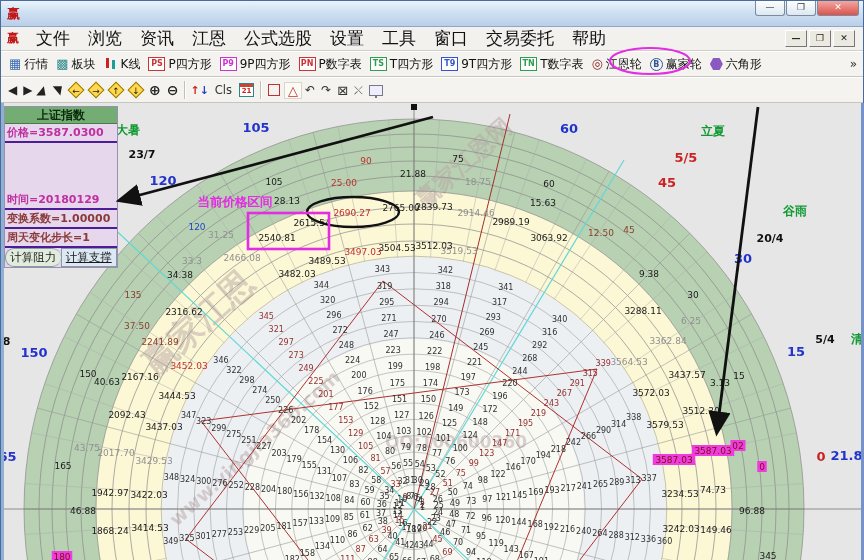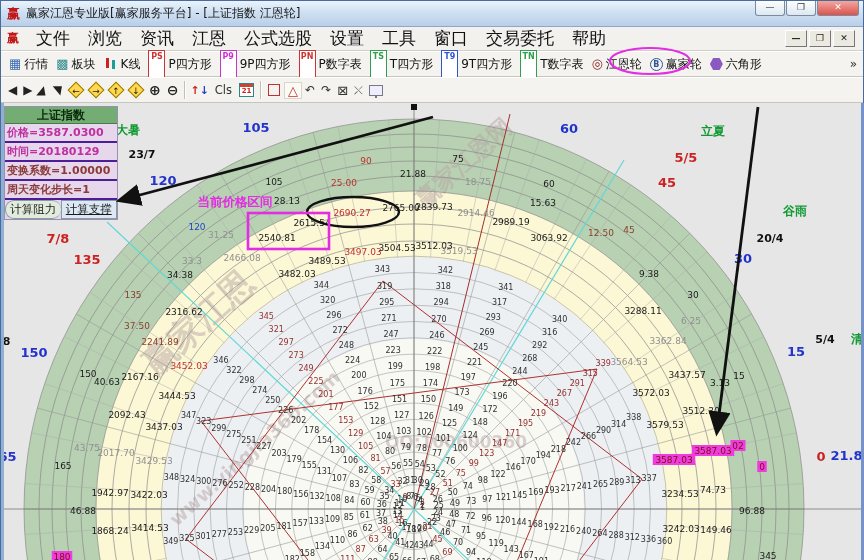--- a/index.html
+++ b/index.html
@@ -18,21 +18,21 @@
   #menubar { position:relative; height:24px; background:#f2f1ee; border-bottom:1px solid #d0cfc8; display:flex; align-items:center; padding-left:6px; }
   #menubar .logo { color:#c01818; font-weight:bold; font-size:12px; margin-right:8px; }
   .menu-item { font-size:17px; color:#111; padding:3px 9px; }
   #mdi-controls { position:absolute; right:8px; top:3px; display:flex; gap:2px; }
   #mdi-controls .mbtn { width:22px; height:17px; background:#ece9e0; border:1px solid; border-color:#fff #777 #777 #fff; font-size:9px; line-height:15px; text-align:center; color:#222; font-weight:bold; }
 
   
   .toolbar { height:26px; background:#f4f3f0; border-top:1px solid #fff; border-bottom:1px solid #c6c5c0; display:flex; align-items:center; padding-left:4px; position:relative; }
   .tb-item { display:inline-flex; align-items:center; gap:3px; padding:2px 4px; font-size:12px; color:#111; white-space:nowrap; }
   .sep { width:1px; height:18px; background:#c0bfb8; margin:0 3px; box-shadow:1px 0 0 #fff; }
-  .box-letters { display:inline-block; width:17px; height:28px; border:1px solid; font-size:8px; font-weight:bold; line-height:12px; text-align:center; background:#fff; }
+  .box-letters { display:inline-block; width:17px; height:14px; border:1px solid; font-size:8px; font-weight:bold; line-height:12px; text-align:center; background:#fff; }
   .glyph-icon { font-size:13px; line-height:14px; }
   .icon-kline { position:relative; width:14px; height:14px; display:inline-block; }
   .icon-kline::before { content:""; position:absolute; left:2px; top:1px; width:3px; height:10px; background:#cc2222; }
   .icon-kline::after { content:""; position:absolute; left:8px; top:3px; width:3px; height:9px; background:#1a9e9e; }
   .icon-round { display:inline-block; width:13px; height:13px; border:1.5px solid #335599; border-radius:50%; font-size:8px; line-height:11px; text-align:center; color:#335599; font-weight:bold; }
   .icon-hex { display:inline-block; width:13px; height:12px; background:#8a5ac0; clip-path:polygon(25% 0,75% 0,100% 50%,75% 100%,25% 100%,0 50%); }
   .overflow { margin-left:auto; margin-right:6px; font-size:12px; color:#333; }
 
   .nav-tri { font-size:12px; color:#222; padding:0 3px; }
   .skew-up { display:inline-block; transform:skewX(-18deg); }
@@ -71,21 +71,20 @@
 
   #anno-svg { position:absolute; left:0; top:0; z-index:60; pointer-events:none; }
 </style>
 </head>
 <body>
 
 <div id="app">
 
   <div id="titlebar">
     <span class="logo">赢</span>
-    <span class="title">赢家江恩专业版[赢家服务平台] - [上证指数 江恩轮]</span>
     <div id="win-controls">
       <div class="wbtn">—</div>
       <div class="wbtn">❐</div>
       <div class="wbtn close">✕</div>
     </div>
   </div>
 
   <div id="menubar">
     <span class="logo">赢</span>
     <div id="menu-items"><span class="menu-item">文件</span><span class="menu-item">浏览</span><span class="menu-item">资讯</span><span class="menu-item">江恩</span><span class="menu-item">公式选股</span><span class="menu-item">设置</span><span class="menu-item">工具</span><span class="menu-item">窗口</span><span class="menu-item">交易委托</span><span class="menu-item">帮助</span></div>
@@ -757,21 +756,21 @@
         <text x="673" y="462.24" font-size="9" text-anchor="middle" fill="#7a1010">3587.03</text>
         <text x="679" y="496.24" font-size="9" text-anchor="middle" fill="#1a1a1a">3234.53</text>
         <text x="680" y="531.24" font-size="9" text-anchor="middle" fill="#1a1a1a">3242.03</text>
         <rect x="729.5" y="439" width="15" height="11" fill="#ef3cdf"></rect>
         <text x="737" y="448.24" font-size="9" text-anchor="middle" fill="#7a1010">02</text>
       </svg>
     <div id="panel">
       <div class="hdr">上证指数</div>
       <div id="panel-rows">
           <div class="row" style="color: rgb(191, 47, 159);">价格=3587.0300</div>
-          <div class="row" style="color: rgb(191, 47, 159);">时间=20180129</div>
+          <div class="row" style="color: rgb(191, 47, 159); margin-top: 48px;">时间=20180129</div>
           <div class="row" style="color: rgb(139, 58, 58);">变换系数=1.00000</div>
           <div class="row" style="color: rgb(139, 58, 58);">周天变化步长=1</div>
         </div>
       <div class="btns" id="panel-btns">
           <div class="pbtn">计算阻力</div>
           <div class="pbtn">计算支撑</div>
         </div>
     </div>
   </div>
 

